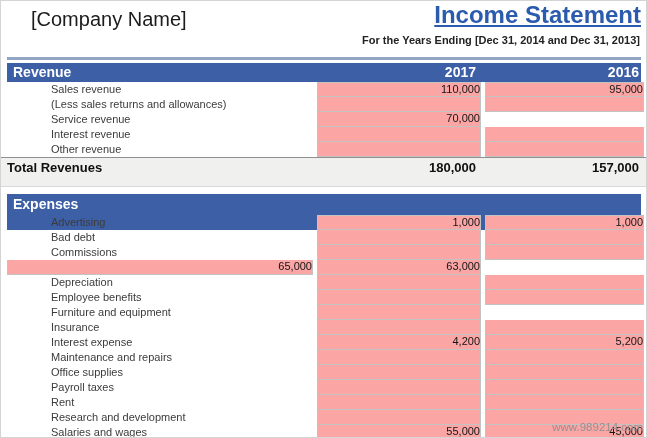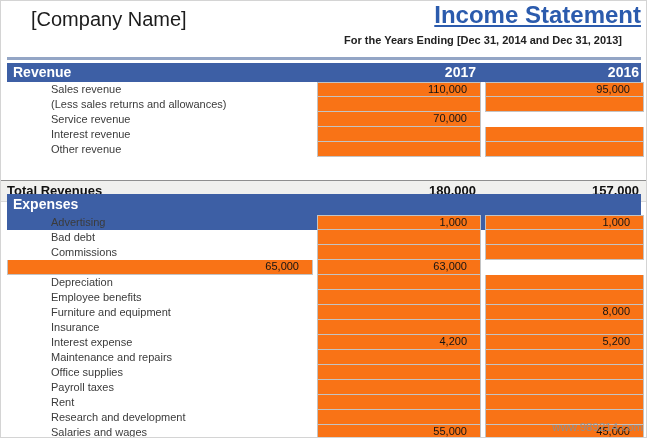--- a/index.html
+++ b/index.html
@@ -3,21 +3,21 @@
 <meta charset="utf-8">
 <style>
   html,body { margin:0; padding:0; background:#fff; }
   .sheet {
     position:relative; width:647px; height:438px; box-sizing:border-box;
     border:1px solid #d4d4d4; background:#ffffff; overflow:hidden;
     font-family:"Liberation Sans", sans-serif;
   }
   .company-name { position:absolute; left:30px; top:7px; font-size:20px; color:#1c1c1c; white-space:nowrap; }
   .doc-title { position:absolute; right:5px; top:0px; font-size:24px; font-weight:bold; color:var(--title_blue); white-space:nowrap;text-decoration:underline; }
-  .doc-subtitle { position:absolute; right:24px; top:33px; font-size:11px; font-weight:bold; color:#222; white-space:nowrap;padding-left:13px; }
+  .doc-subtitle { position:absolute; right:6px; top:33px; font-size:11px; font-weight:bold; color:#222; white-space:nowrap;padding-left:13px; }
   .top-rule { position:absolute; left:6px; right:5px; top:56px; height:3px; background:var(--rule_blue); }
 
   .grid { display:grid; grid-template-columns:306px 164px 159px; column-gap:4px; }
 
   .section-bar {
     position:absolute; left:6px; right:5px; height:19px;
     background:var(--section_bar); color:#fff;
   }
   #revenue-bar { top:62px; }
   #expenses-bar { top:193px; height:36px; }
@@ -25,31 +25,30 @@
   #expenses-bar .section-label { line-height:20px; }
   .year-head { font-size:14px; font-weight:bold; line-height:19px; text-align:right; padding-right:5px; }
 
   .rows { position:absolute; left:6px; right:5px; }
   #revenue-rows { top:81px; }
   #expense-rows { top:214px; }
   .row { height:15px; }
   .row-label { padding-left:44px; font-size:11px; color:#3b3b3b; line-height:15px; white-space:nowrap; overflow:hidden; }
   .cell {
     border:1px solid var(--cell_border); box-sizing:border-box;
-    font-size:11px; line-height:13px; text-align:right; padding-right:13px; color:#141414;
-    background:#f97316;
+    font-size:11px; line-height:13px; text-align:right; padding-right:0; color:#141414;
+    background:#fca5a5;
   }
   .row + .row .cell { border-top:none; }
 
   .total-row {
-    position:absolute; left:0; right:0; top:156px; height:22px; box-sizing:border-box;
+    position:absolute; left:0; right:0; top:156px; height:30px; box-sizing:border-box;
     background:var(--total_row_bg);
     border-top:1px solid #8f8f8f; border-bottom:1px solid #d9d9d9;
     padding:0 5px 0 6px;
-    margin-top:23px;
   }
   .total-label { font-weight:bold; font-size:13px; color:#101010; line-height:20px; white-space:nowrap; }
   .total-val { font-weight:bold; font-size:13px; color:#101010; text-align:right; padding-right:5px; line-height:20px; }
 
   .watermark {
     position:absolute; right:3px; top:420px; font-size:11.5px;
     color:var(--watermark_gray); white-space:nowrap; opacity:0.95;
   }
 </style>
 </head>
@@ -143,21 +142,20 @@
 
   <div class="row grid">
     <div class="row-label">Employee benefits</div>
     <div class="cell"></div>
     <div class="cell"></div>
   </div>
 
   <div class="row grid">
     <div class="row-label">Furniture and equipment</div>
     <div class="cell"></div>
-    <div class="cell">8,000</div>
   </div>
 
   <div class="row grid">
     <div class="row-label">Insurance</div>
     <div class="cell"></div>
     <div class="cell"></div>
   </div>
 
   <div class="row grid">
     <div class="row-label">Interest expense</div>

